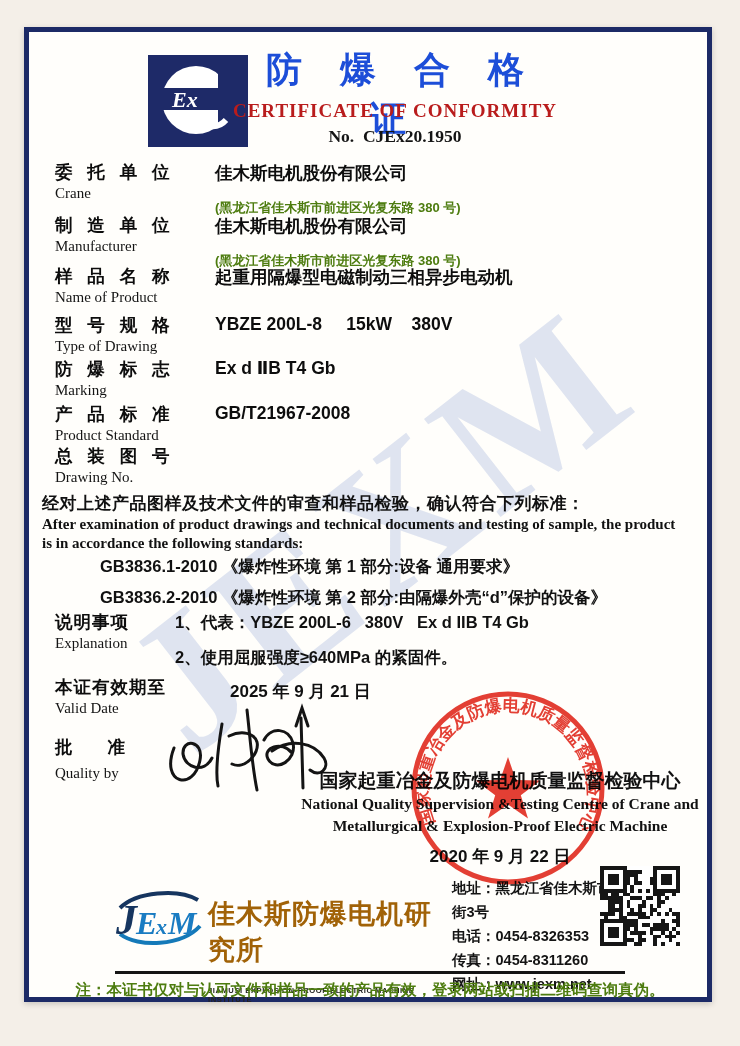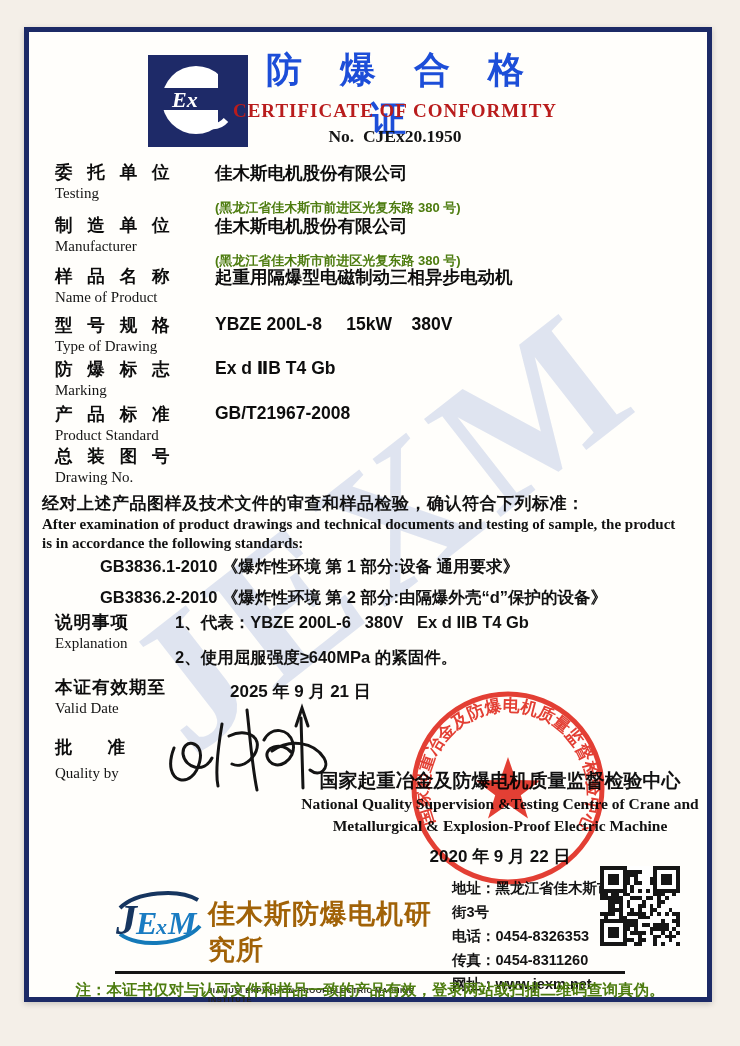--- a/index.html
+++ b/index.html
@@ -83,21 +83,21 @@
       <path d="M52,64 C58,73 70,74 78,65" stroke="#ffffff" stroke-width="6" fill="none"></path>
       <text x="24" y="52" font-size="22" font-weight="bold" font-style="italic" fill="#ffffff" font-family="Liberation Serif,serif">Ex</text>
     </svg>
   </div>
   <div class="abs hdr-title">防 爆 合 格 证</div>
   <div class="abs hdr-sub">CERTIFICATE  OF  CONFORMITY</div>
   <div class="abs hdr-no">No.  CJEx20.1950</div>
 
   <div class="abs field-label" style="top:160px;">
     <div class="lbl-cn">委 托 单 位</div>
-    <div class="lbl-en">Testing</div>
+    <div class="lbl-en">Crane</div>
   </div>
   <div class="abs field-value" style="top:161px;">
     <div class="fval">佳木斯电机股份有限公司</div>
     <div class="fnote">(黑龙江省佳木斯市前进区光复东路 380 号)</div>
   </div>
 
   <div class="abs field-label" style="top:213px;">
     <div class="lbl-cn">制 造 单 位</div>
     <div class="lbl-en">Manufacturer</div>
   </div>

